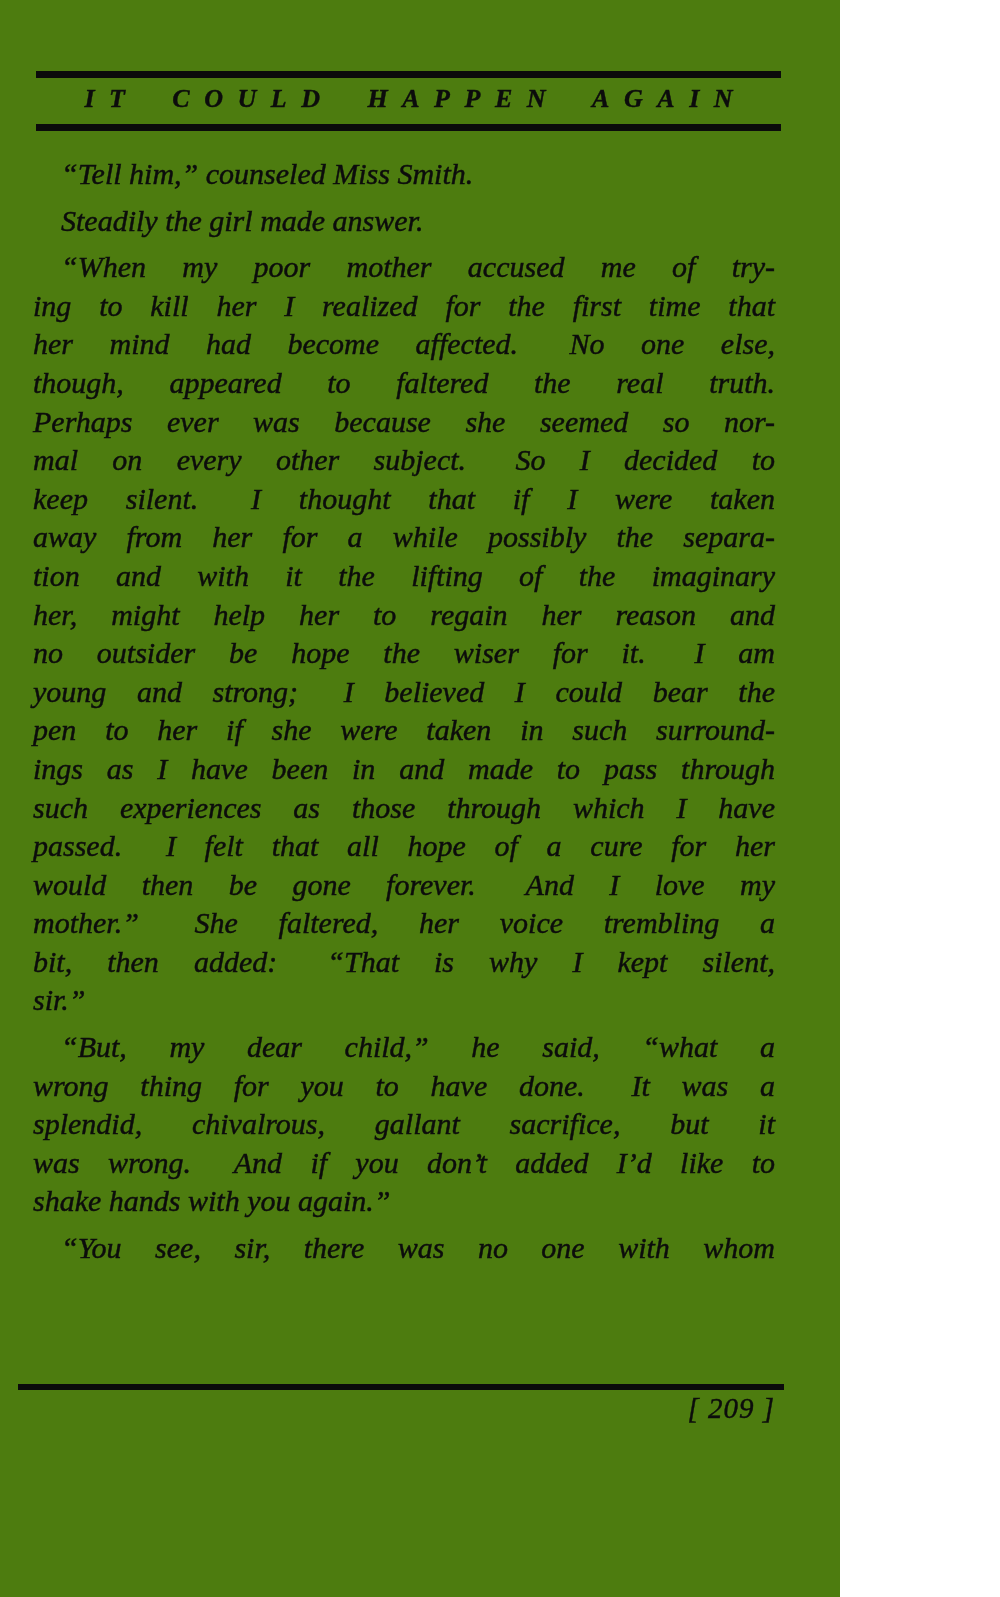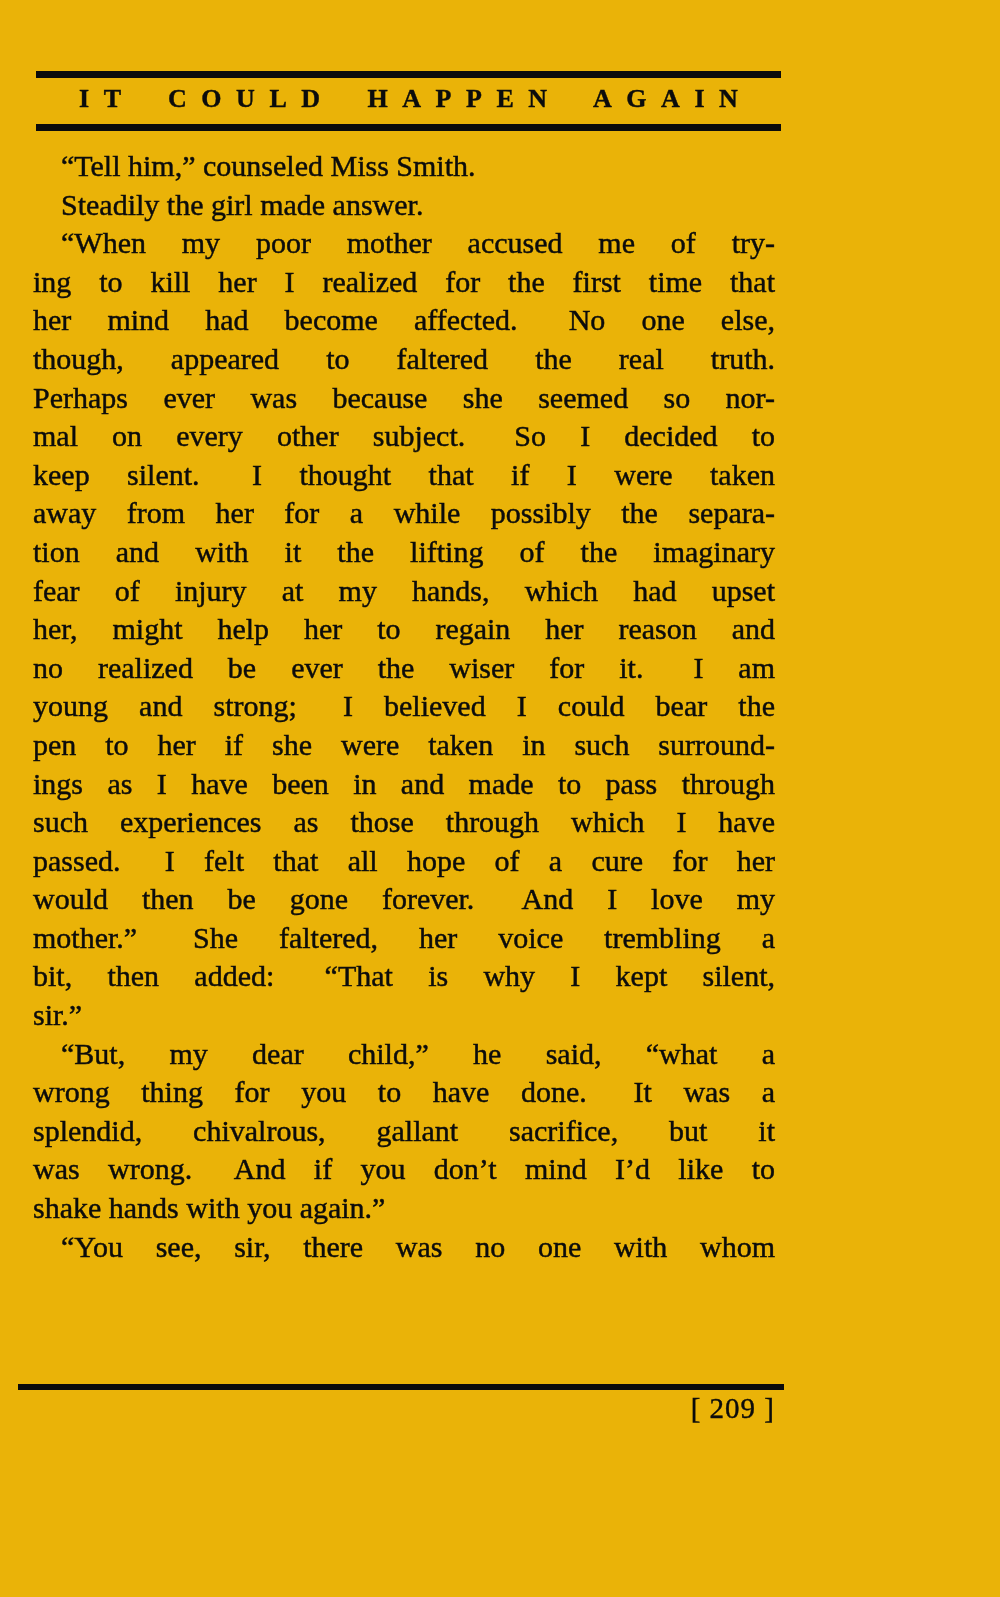--- a/index.html
+++ b/index.html
@@ -2,26 +2,27 @@
 <html><head>
 <meta charset="utf-8">
 <style>
   html, body {
     margin: 0;
     padding: 0;
     background: #ffffff;
   }
   .page {
     position: relative;
-    width: 1000px;
+    width: 840px;
     height: 1597px;
-    background: #eab308;
+    background: #4d7c0f;
     color: #0c0c0c;
     font-family: "Liberation Serif", "DejaVu Serif", serif;
     overflow: hidden;
+    font-style: italic;
   }
   .rule {
     position: absolute;
     background: #0b0b0b;
   }
   .rule-top   { left: 36px; top: 71px;  width: 745px; height: 7px; }
   .rule-mid   { left: 36px; top: 124px; width: 745px; height: 7px; }
   .rule-bottom{ left: 18px; top: 1384px; width: 766px; height: 6px; }
   .running-head {
     position: absolute;
@@ -48,20 +49,21 @@
   }
   .line {
     text-align: justify;
     text-align-last: justify;
   }
   .line.last {
     text-align-last: left;
   }
   .line.first {
     text-indent: 28px;
+    margin-top: 8px;
   }
   .page-number {
     position: absolute;
     left: 33px;
     top: 1392px;
     width: 742px;
     text-align: right;
     font-size: 29px;
     letter-spacing: 1px;
     -webkit-text-stroke: 0.4px currentColor;
@@ -80,35 +82,34 @@
       <div class="line first last">Steadily the girl made answer.</div>
       <div class="line first">“When my poor mother accused me of try-</div>
       <div class="line">ing to kill her I realized for the first time that</div>
       <div class="line">her mind had become affected.  No one else,</div>
       <div class="line">though, appeared to faltered the real truth.</div>
       <div class="line">Perhaps ever was because she seemed so nor-</div>
       <div class="line">mal on every other subject.  So I decided to</div>
       <div class="line">keep silent.  I thought that if I were taken</div>
       <div class="line">away from her for a while possibly the separa-</div>
       <div class="line">tion and with it the lifting of the imaginary</div>
-      <div class="line">fear of injury at my hands, which had upset</div>
       <div class="line">her, might help her to regain her reason and</div>
-      <div class="line">no realized be ever the wiser for it.  I am</div>
+      <div class="line">no outsider be hope the wiser for it.  I am</div>
       <div class="line">young and strong;  I believed I could bear the</div>
       <div class="line">pen to her if she were taken in such surround-</div>
       <div class="line">ings as I have been in and made to pass through</div>
       <div class="line">such experiences as those through which I have</div>
       <div class="line">passed.  I felt that all hope of a cure for her</div>
       <div class="line">would then be gone forever.  And I love my</div>
       <div class="line">mother.”  She faltered, her voice trembling a</div>
       <div class="line">bit, then added:  “That is why I kept silent,</div>
       <div class="line last">sir.”</div>
       <div class="line first">“But, my dear child,” he said, “what a</div>
       <div class="line">wrong thing for you to have done.  It was a</div>
       <div class="line">splendid, chivalrous, gallant sacrifice, but it</div>
-      <div class="line">was wrong.  And if you don’t mind I’d like to</div>
+      <div class="line">was wrong.  And if you don’t added I’d like to</div>
       <div class="line last">shake hands with you again.”</div>
       <div class="line first">“You see, sir, there was no one with whom</div>
     </div>
 
   <div class="rule rule-bottom"></div>
   <div class="page-number">[ 209 ]</div>
 </div>
 
 </body></html>

